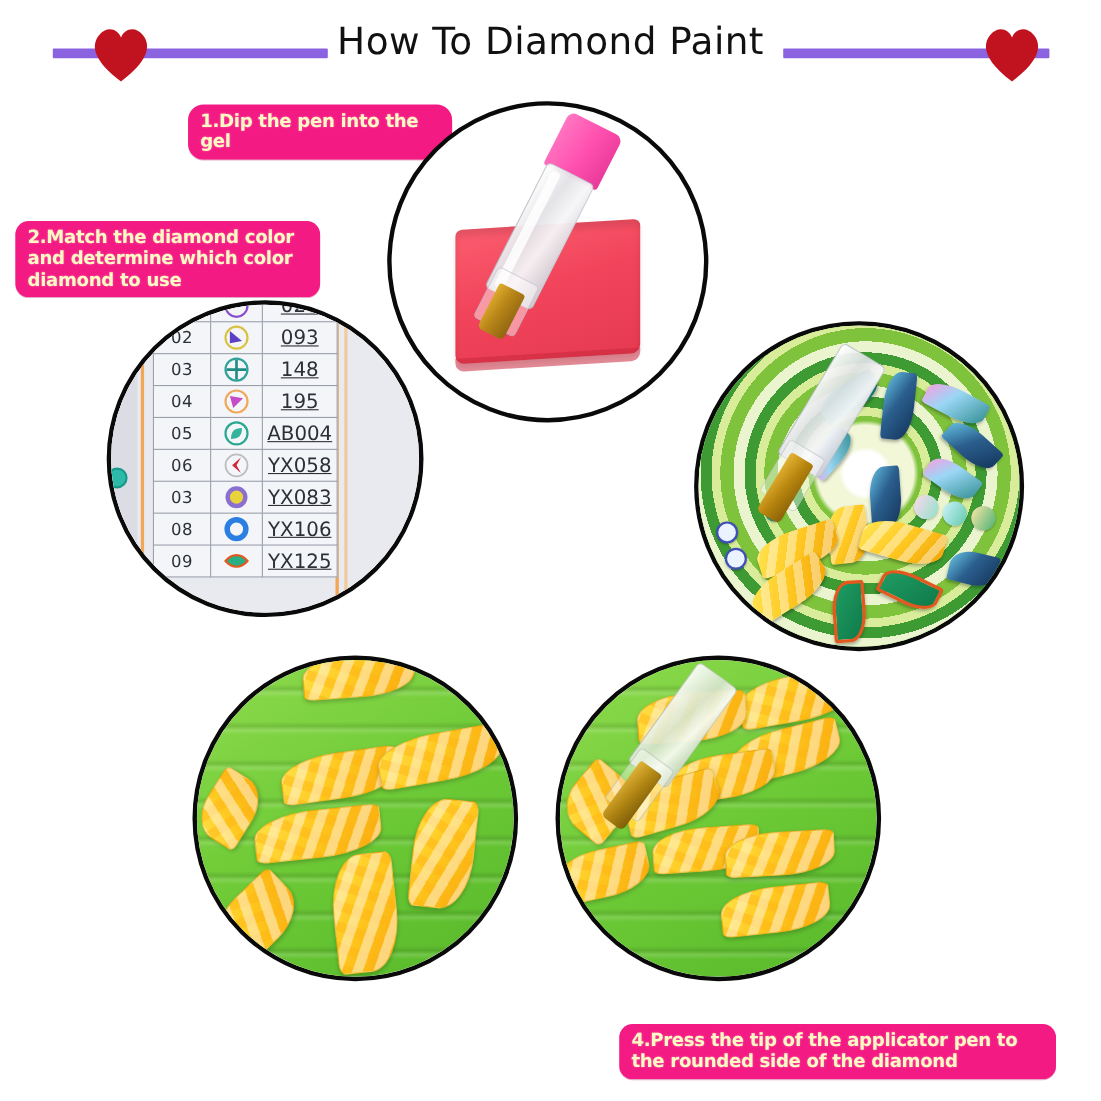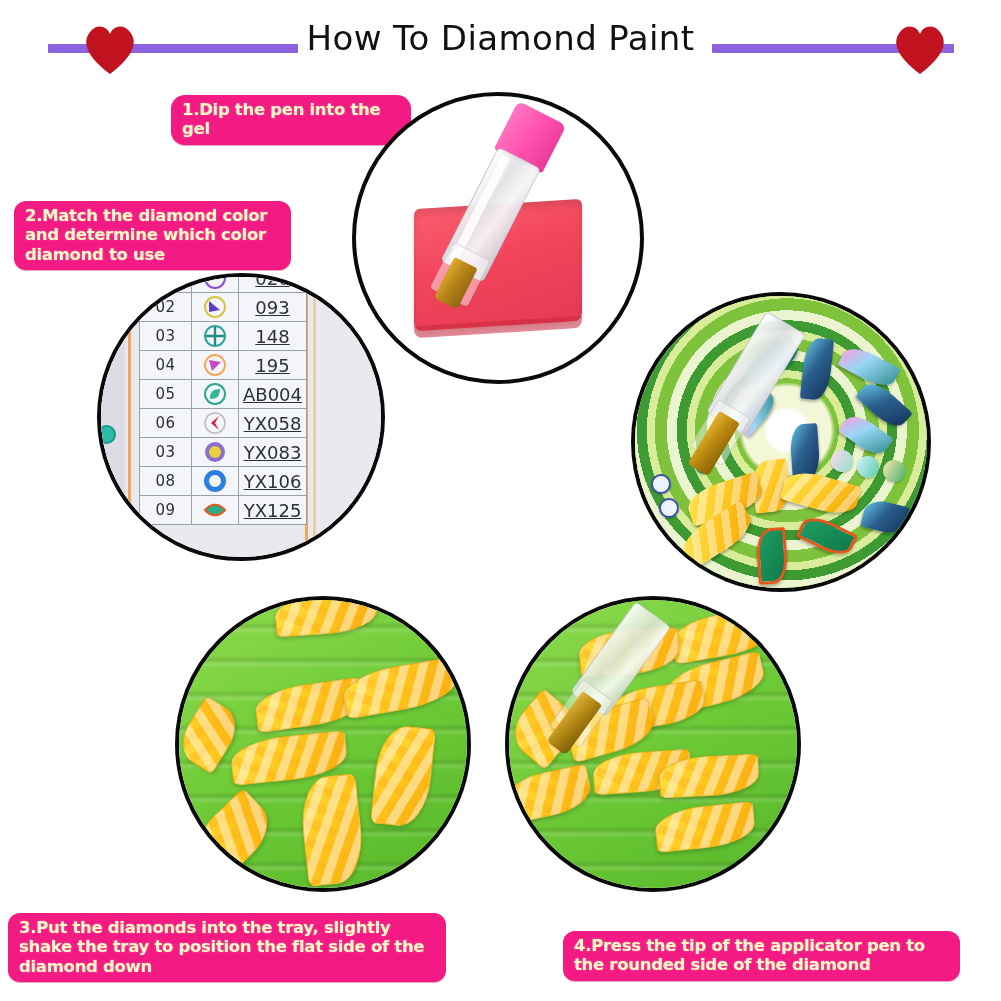--- a/index.html
+++ b/index.html
@@ -271,21 +271,20 @@
     </svg>
 
     <div class="page-title">How To Diamond Paint</div>
   </div>
 
   <div class="label l1">1.Dip the pen into the gel</div>
 
   <div class="label l2">2.Match the diamond color and determine which color diamond to use</div>
 
 
-  <div class="label l3">3.Put the diamonds into the tray, slightly shake the tray to position the flat side of the diamond down</div>
 
   <div class="label l4">4.Press the tip of the applicator pen to the rounded side of the diamond</div>
 
   <div class="circle c1">
     <div class="photo">
       <div class="gelpad"></div>
       <div class="pen1">
         <div class="pen-cap"></div>
         <div class="pen-barrel"></div>
         <div class="pen-sleeve"></div>

